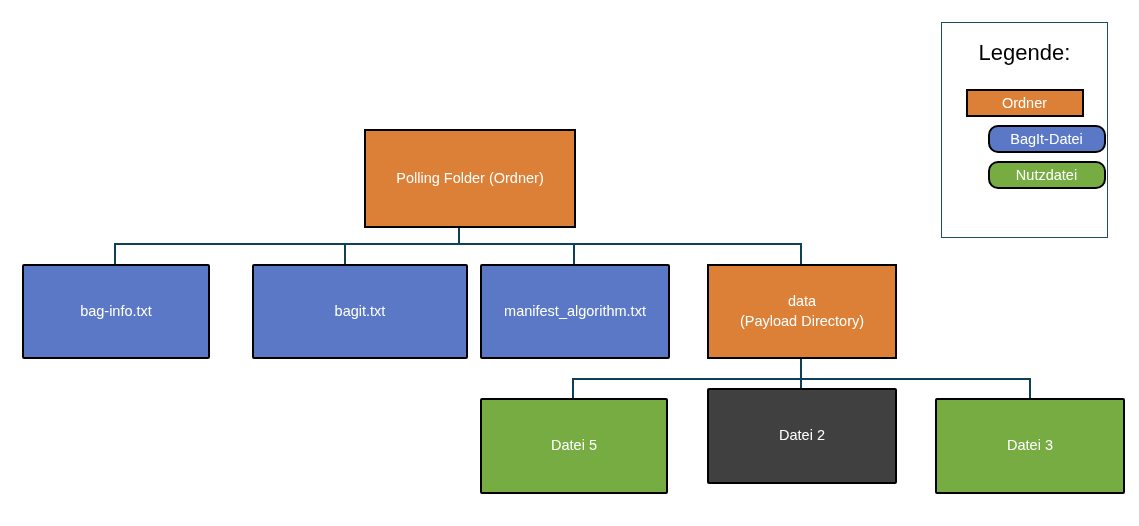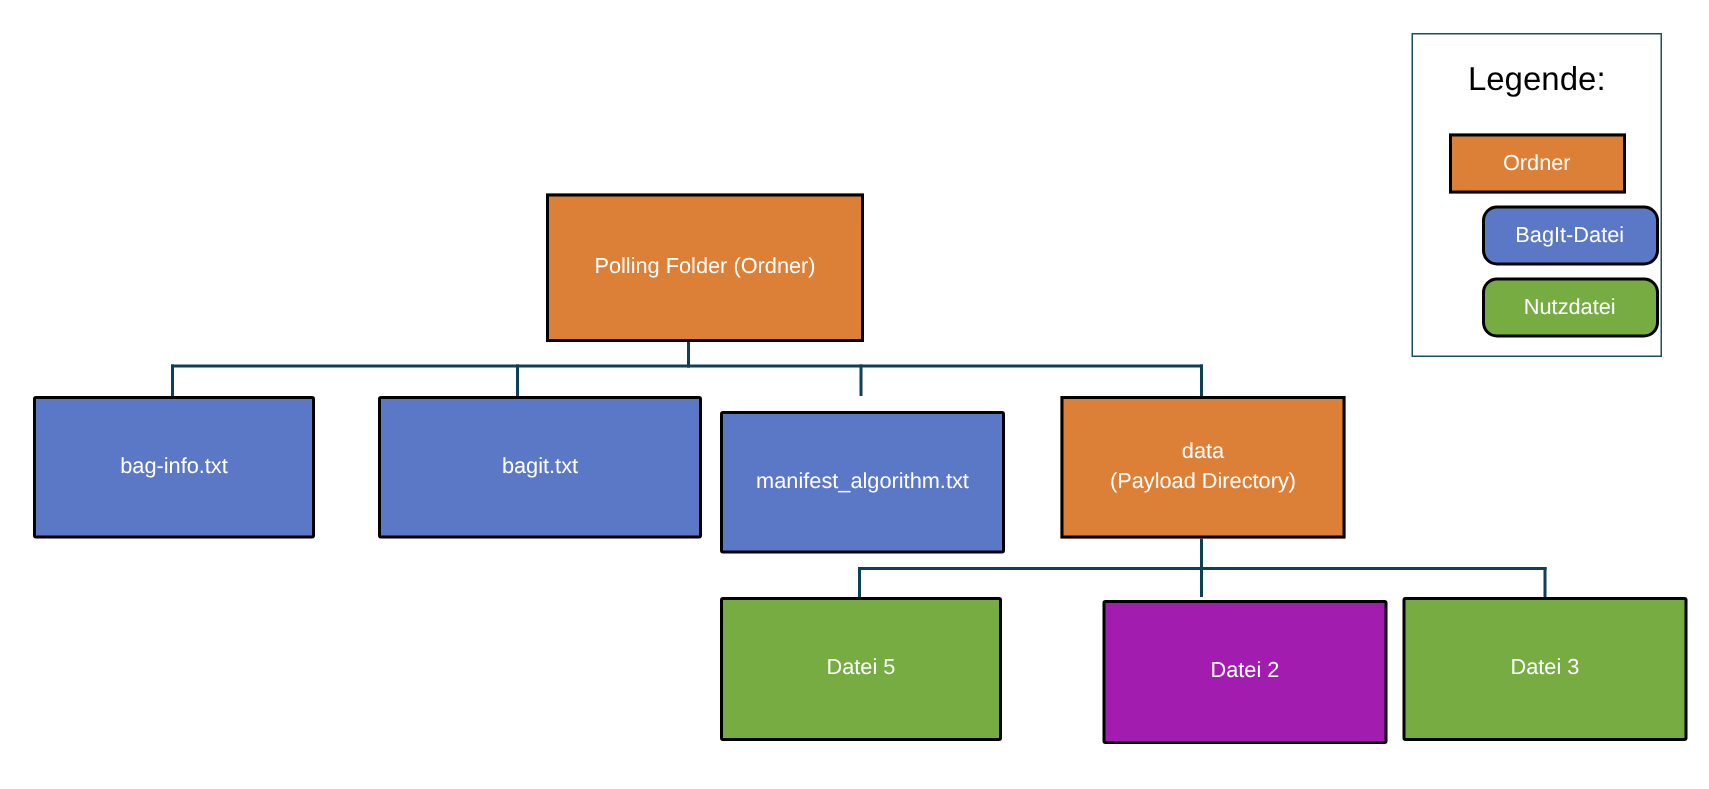--- a/index.html
+++ b/index.html
@@ -48,21 +48,21 @@
     flex-direction: column;
     align-items: center;
   }
   .legend-title {
     margin-top: 16px;
     color: #000000;
     font-size: 22px;
     line-height: 28px;
   }
   .legend-item {
-    width: 118px; height: 40px;
+    width: 118px; height: 28px;
     border: 2px solid #000000;
     display: flex;
     align-items: center;
     justify-content: center;
     color: #ffffff;
     font-size: 14.5px;
     flex: none;
   }
   .legend-item.first { margin-top: 22px; }
   .legend-item + .legend-item { margin-top: 8px; margin-left: 44px; }
@@ -90,32 +90,32 @@
   <div class="node square" style="left: 364px; top: 129px; width: 212px; height: 99px; background-color: rgb(221, 128, 55);">
     <span>Polling Folder (Ordner)</span>
   </div>
 
   <div class="node rounded" style="left: 22px; top: 264px; width: 188px; height: 95px; background-color: rgb(91, 120, 199);">
     <span>bag-info.txt</span>
   </div>
   <div class="node rounded" style="left: 252px; top: 264px; width: 216px; height: 95px; background-color: rgb(91, 120, 199);">
     <span>bagit.txt</span>
   </div>
-  <div class="node rounded" style="left: 480px; top: 264px; width: 190px; height: 95px; background-color: rgb(91, 120, 199); margin-top: 10px;">
+  <div class="node rounded" style="left: 480px; top: 264px; width: 190px; height: 95px; background-color: rgb(91, 120, 199);">
     <span>manifest_algorithm.txt</span>
   </div>
   <div class="node square" style="left: 707px; top: 264px; width: 190px; height: 95px; background-color: rgb(221, 128, 55);">
     <span>data
 (Payload Directory)</span>
   </div>
 
   <div class="node rounded" style="left: 480px; top: 398px; width: 188px; height: 96px; background-color: rgb(119, 172, 66);">
     <span>Datei 5</span>
   </div>
-  <div class="node rounded" style="left: 707px; top: 400px; width: 190px; height: 96px; background-color: #a21caf; margin-left: 28px;">
+  <div class="node rounded" style="left: 707px; top: 388px; width: 190px; height: 96px; background-color: #404040;">
     <span>Datei 2</span>
   </div>
   <div class="node rounded" style="left: 935px; top: 398px; width: 190px; height: 96px; background-color: rgb(119, 172, 66);">
     <span>Datei 3</span>
   </div>
 
   <div class="legend">
     <div class="legend-title">Legende:</div>
     <div class="legend-item square first" style="background-color: rgb(221, 128, 55);">
       <span>Ordner</span>

